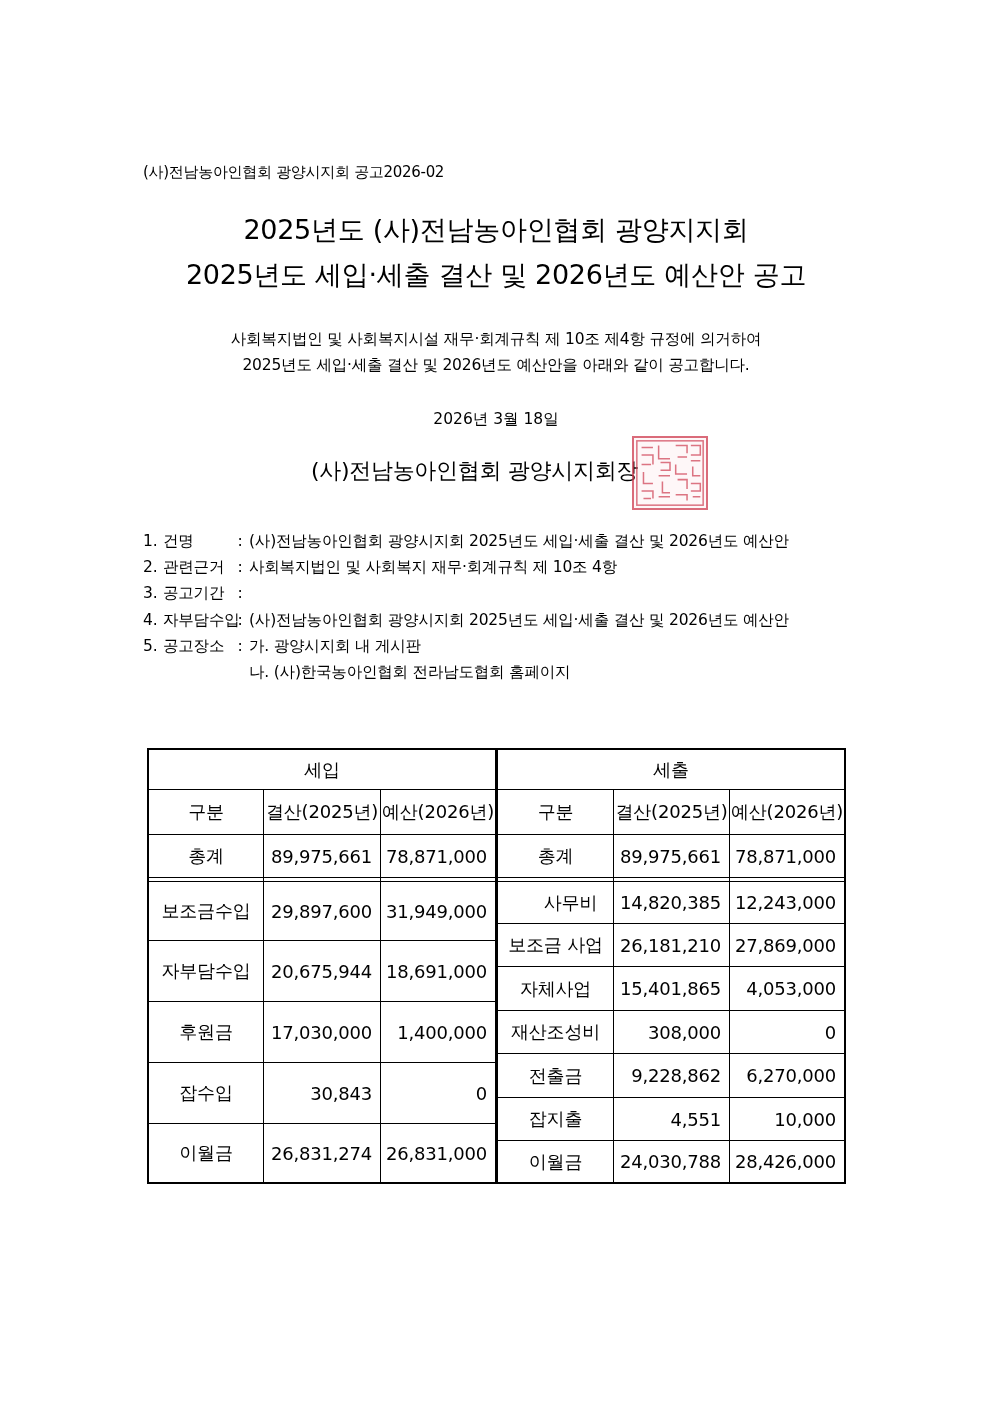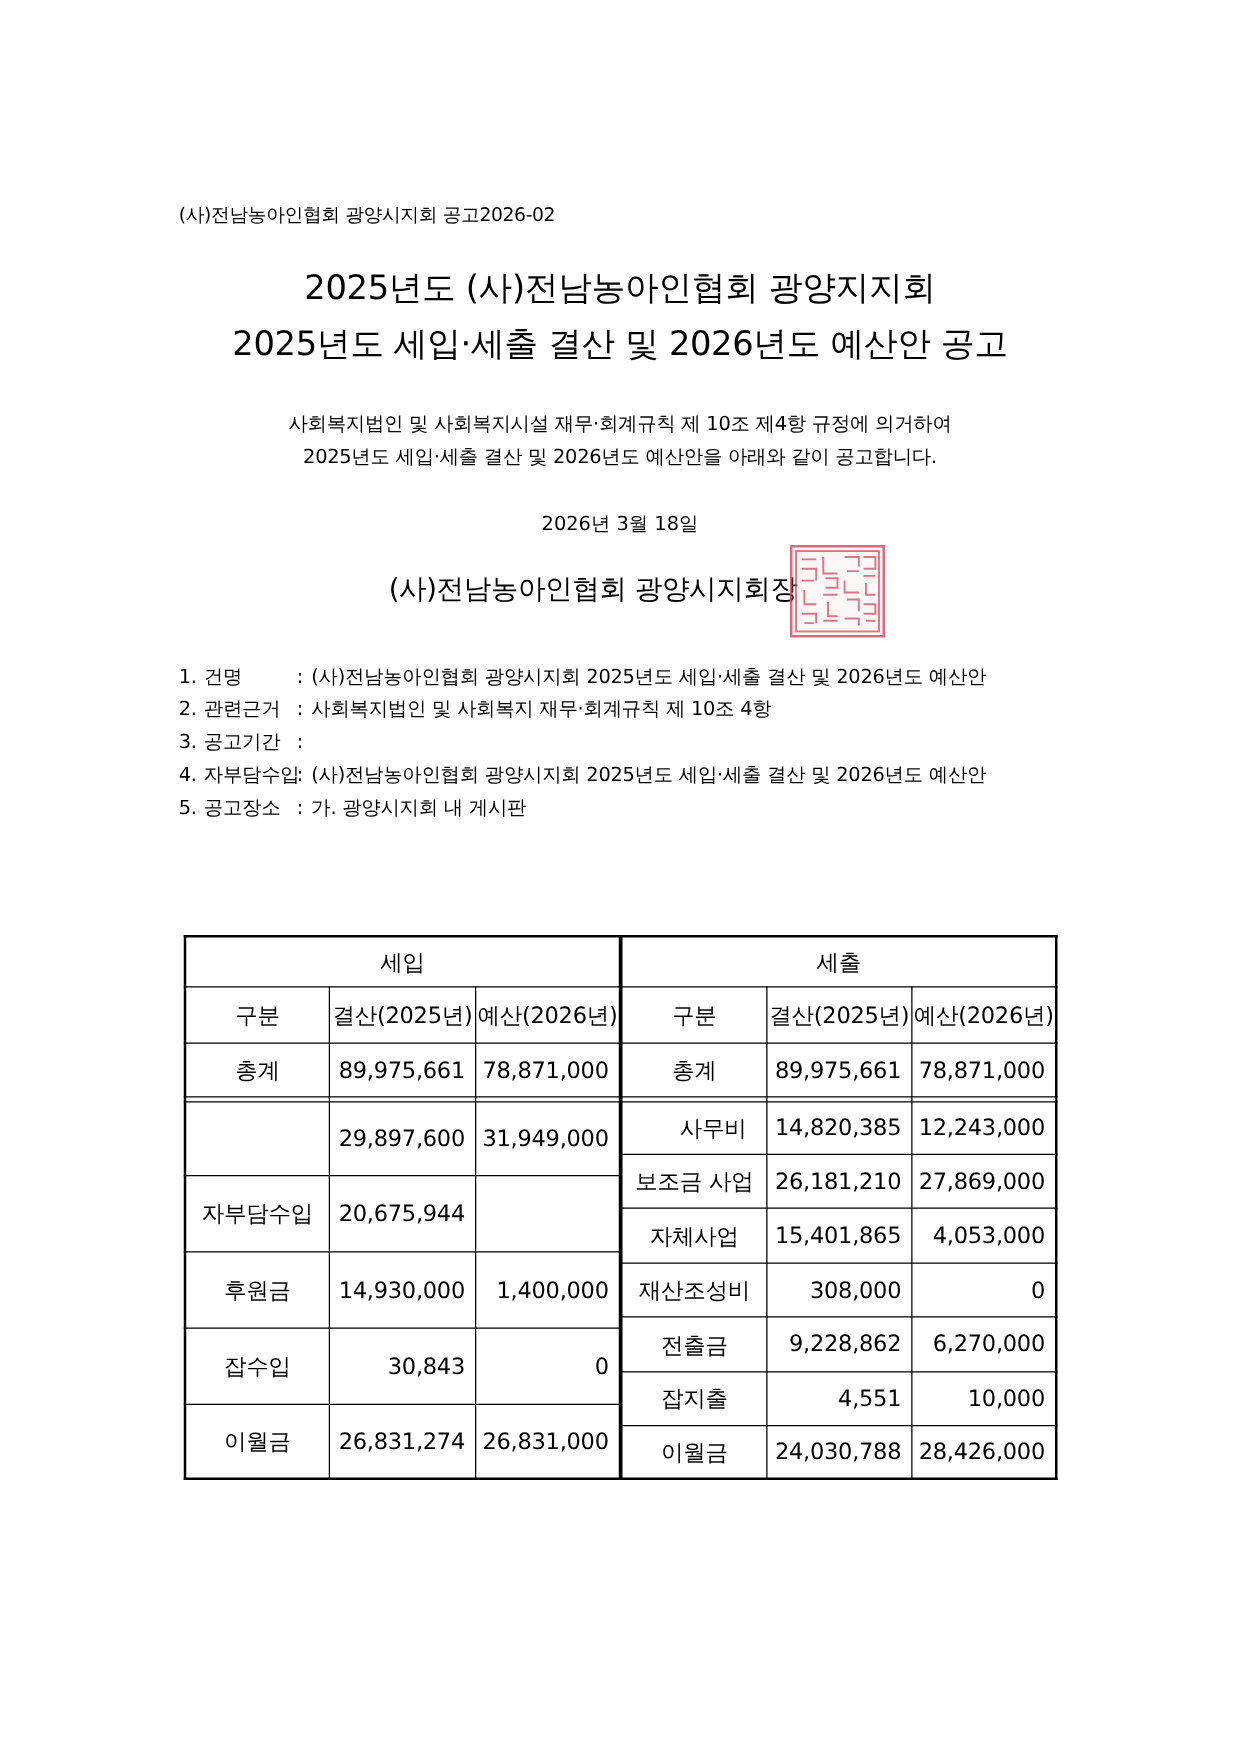--- a/index.html
+++ b/index.html
@@ -91,20 +91,26 @@
     <span class="lbl">자부담수입</span>
     <span class="colon">:</span>
     <span class="val">(사)전남농아인협회 광양시지회 2025년도 세입·세출 결산 및 2026년도 예산안</span>
   </div>
   <div class="item">
     <span class="num">5.</span>
     <span class="lbl">공고장소</span>
     <span class="colon">:</span>
     <span class="val">가. 광양시지회 내 게시판</span>
   </div>
+  <div class="item sub">
+    <span class="num">0.</span>
+    <span class="lbl">0</span>
+    <span class="colon">:</span>
+    <span class="val">나. (사)한국농아인협회 전라남도협회 홈페이지</span>
+  </div>
 </div>
 
 <div class="tbl">
 
   <div class="line" style="left:0;top:0;width:699px;height:2px;"></div>
   <div class="line" style="left:0;top:434px;width:699px;height:2px;"></div>
   <div class="line" style="left:0;top:0;width:2px;height:436px;"></div>
   <div class="line" style="left:697px;top:0;width:2px;height:436px;"></div>
   <div class="line" style="left:348px;top:0;width:3px;height:436px;"></div>
 
@@ -143,28 +149,30 @@
   <div class="cell c" style="left:583px;top:42px;width:114px;height:44px;">예산(2026년)</div>
 
   <div class="cell c" style="left:2px;top:87px;width:114px;height:42px;">총계</div>
   <div class="cell r" style="left:117px;top:87px;width:116px;height:42px;">89,975,661</div>
   <div class="cell r" style="left:234px;top:87px;width:114px;height:42px;">78,871,000</div>
 
   <div class="cell c" style="left:351px;top:87px;width:115px;height:42px;">총계</div>
   <div class="cell r" style="left:467px;top:87px;width:115px;height:42px;">89,975,661</div>
   <div class="cell r" style="left:583px;top:87px;width:114px;height:42px;">78,871,000</div>
 
+  <div class="cell c" style="left:2px;top:134px;width:114px;height:58px;">보조금수입</div>
   <div class="cell r" style="left:117px;top:134px;width:116px;height:58px;">29,897,600</div>
   <div class="cell r" style="left:234px;top:134px;width:114px;height:58px;">31,949,000</div>
 
   <div class="cell c" style="left:2px;top:193px;width:114px;height:60px;">자부담수입</div>
   <div class="cell r" style="left:117px;top:193px;width:116px;height:60px;">20,675,944</div>
+  <div class="cell r" style="left:234px;top:193px;width:114px;height:60px;">18,691,000</div>
 
   <div class="cell c" style="left:2px;top:254px;width:114px;height:60px;">후원금</div>
-  <div class="cell r" style="left:117px;top:254px;width:116px;height:60px;">14,930,000</div>
+  <div class="cell r" style="left:117px;top:254px;width:116px;height:60px;">17,030,000</div>
   <div class="cell r" style="left:234px;top:254px;width:114px;height:60px;">1,400,000</div>
 
   <div class="cell c" style="left:2px;top:315px;width:114px;height:60px;">잡수입</div>
   <div class="cell r" style="left:117px;top:315px;width:116px;height:60px;">30,843</div>
   <div class="cell r" style="left:234px;top:315px;width:114px;height:60px;">0</div>
 
   <div class="cell c" style="left:2px;top:376px;width:114px;height:58px;">이월금</div>
   <div class="cell r" style="left:117px;top:376px;width:116px;height:58px;">26,831,274</div>
   <div class="cell r" style="left:234px;top:376px;width:114px;height:58px;">26,831,000</div>
 

